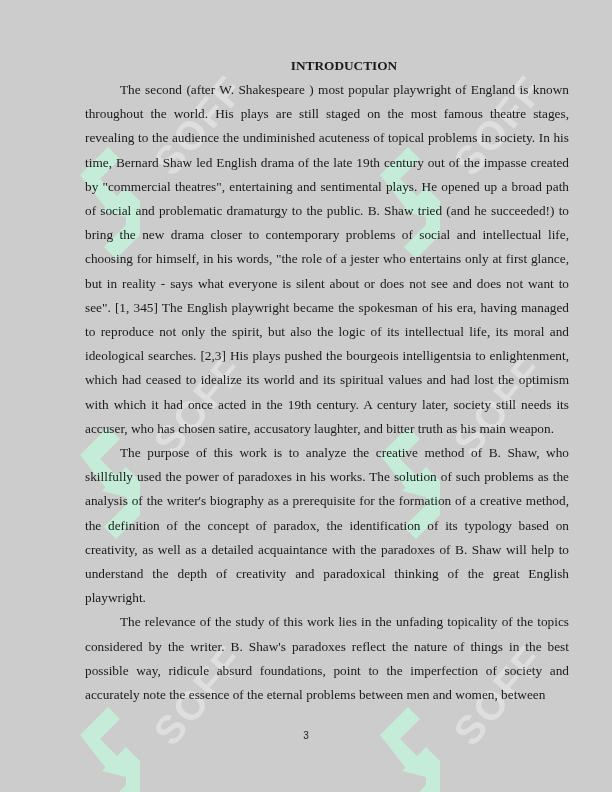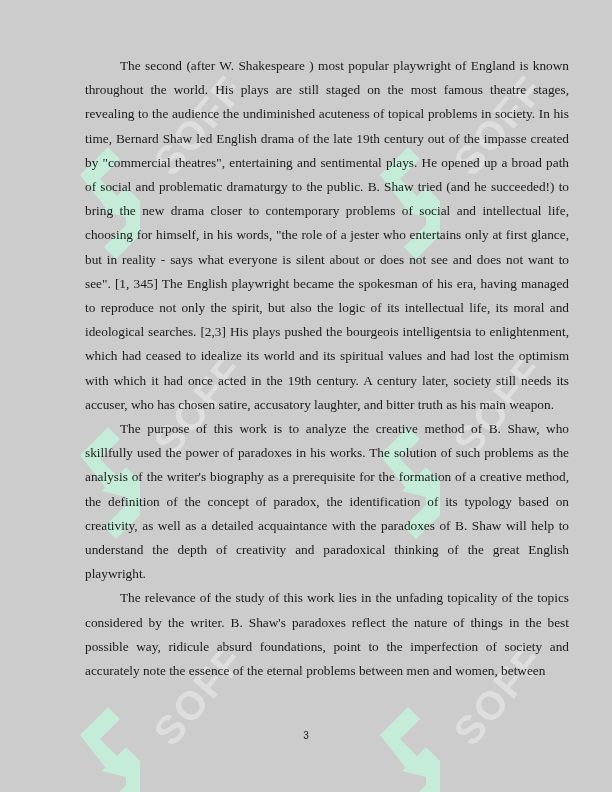--- a/index.html
+++ b/index.html
@@ -68,18 +68,19 @@
 
   <div class="wm-text" style="left:145px;top:155px">SOFF</div>
   <div class="wm-text" style="left:445px;top:155px">SOFF</div>
   <div class="wm-text" style="left:145px;top:435px">SOFF</div>
   <div class="wm-text" style="left:445px;top:435px">SOFF</div>
   <div class="wm-text" style="left:145px;top:725px">SOFF</div>
   <div class="wm-text" style="left:445px;top:725px">SOFF</div>
 </div>
 
 <div class="page">
+  <h1 class="heading">INTRODUCTION</h1>
   <p class="para">The second (after W. Shakespeare ) most popular playwright of England is known throughout the world. His plays are still staged on the most famous theatre stages, revealing to the audience the undiminished acuteness of topical problems in society. In his time, Bernard Shaw led English drama of the late 19th century out of the impasse created by "commercial theatres", entertaining and sentimental plays. He opened up a broad path of social and problematic dramaturgy to the public. B. Shaw tried (and he succeeded!) to bring the new drama closer to contemporary problems of social and intellectual life, choosing for himself, in his words, "the role of a jester who entertains only at first glance, but in reality - says what everyone is silent about or does not see and does not want to see". [1, 345] The English playwright became the spokesman of his era, having managed to reproduce not only the spirit, but also the logic of its intellectual life, its moral and ideological searches. [2,3] His plays pushed the bourgeois intelligentsia to enlightenment, which had ceased to idealize its world and its spiritual values and had lost the optimism with which it had once acted in the 19th century. A century later, society still needs its accuser, who has chosen satire, accusatory laughter, and bitter truth as his main weapon.</p>
   <p class="para">The purpose of this work is to analyze the creative method of B. Shaw, who skillfully used the power of paradoxes in his works. The solution of such problems as the analysis of the writer's biography as a prerequisite for the formation of a creative method, the definition of the concept of paradox, the identification of its typology based on creativity, as well as a detailed acquaintance with the paradoxes of B. Shaw will help to understand the depth of creativity and paradoxical thinking of the great English playwright.</p>
   <p class="para">The relevance of the study of this work lies in the unfading topicality of the topics considered by the writer. B. Shaw's paradoxes reflect the nature of things in the best possible way, ridicule absurd foundations, point to the imperfection of society and accurately note the essence of the eternal problems between men and women, between</p>
 </div>
 
 <div class="page-number">3</div>
 
 </body></html>

